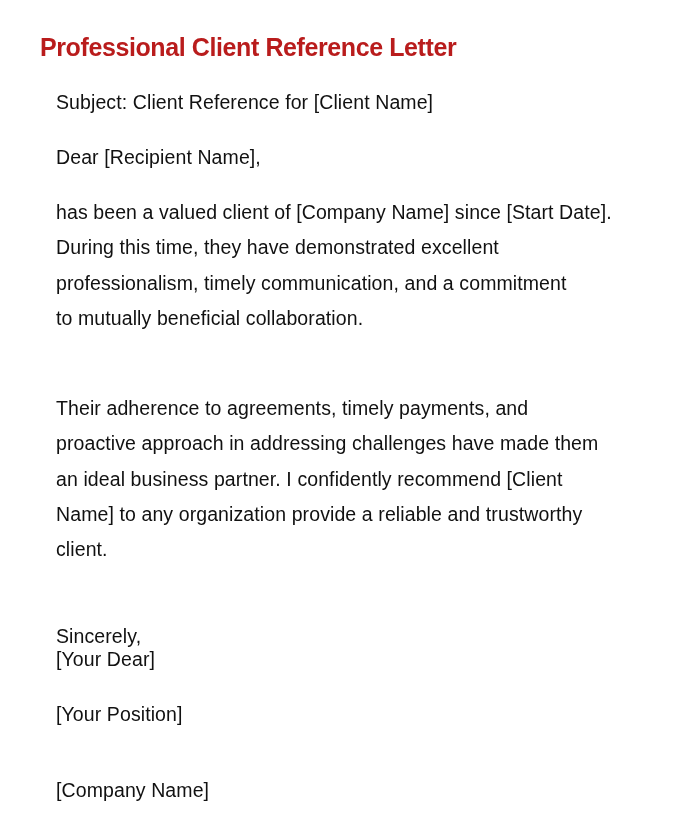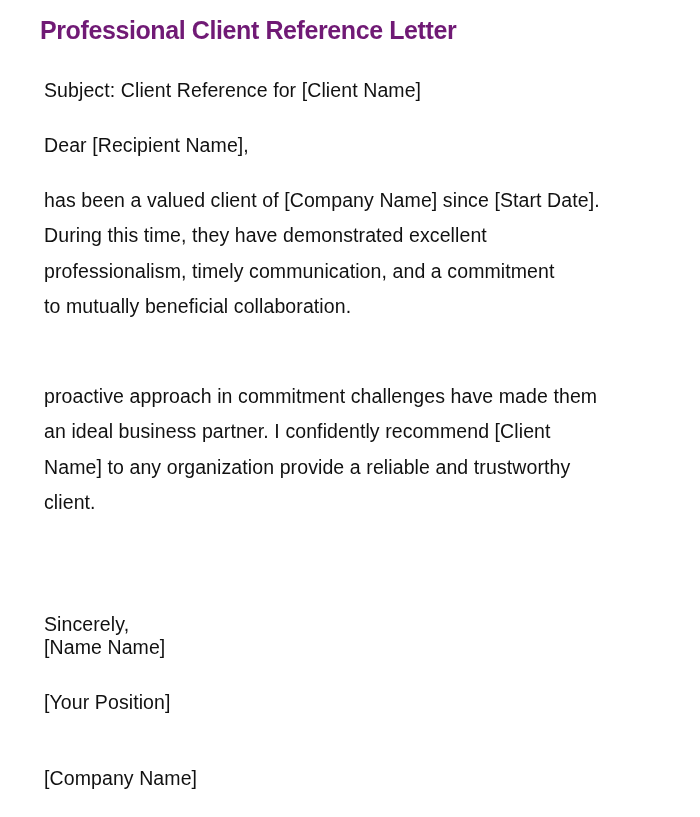--- a/index.html
+++ b/index.html
@@ -1,21 +1,21 @@
 <!DOCTYPE html>
 <html><head>
   <meta charset="utf-8">
   <style>
     html, body { margin: 0; padding: 0; background: #ffffff; }
     body { width: 700px; height: 817px; overflow: hidden; position: relative;
            font-family: "Liberation Sans", sans-serif; color: #111111; }
     .page { position: absolute; left: 40px; top: 0; width: 610px; }
-    .title { position: absolute; top: 16px; left: 0; margin: 0;
-             font-size: 25px; font-weight: bold; letter-spacing: -0.4px; color: #701a75; white-space: nowrap; }
-    .para { position: absolute; left: 0; margin: 4px; font-size: 19.5px; line-height: 35.3px;
+    .title { position: absolute; top: 33px; left: 0; margin: 0;
+             font-size: 25px; font-weight: bold; letter-spacing: -0.4px; color: #b91c1c; white-space: nowrap; }
+    .para { position: absolute; left: 0; margin: 16px; font-size: 19.5px; line-height: 35.3px;
             width: 605px; letter-spacing: 0.1px; }
     .line { display: block; white-space: nowrap; }
   </style>
 </head>
 <body>
 
 <div class="page">
   <h1 class="title">Professional Client Reference Letter</h1>
 
   <p class="para" style="top:69px">Subject: Client Reference for [Client Name]</p>
@@ -23,23 +23,24 @@
   <p class="para" style="top:124px">Dear [Recipient Name],</p>
 
   <p class="para" style="top:179px">
     <span class="line">has been a valued client of [Company Name] since [Start Date].</span>
     <span class="line">During this time, they have demonstrated excellent</span>
     <span class="line">professionalism, timely communication, and a commitment</span>
     <span class="line">to mutually beneficial collaboration.</span>
   </p>
 
   <p class="para" style="top:375px">
-    <span class="line">proactive approach in commitment challenges have made them</span>
+    <span class="line">Their adherence to agreements, timely payments, and</span>
+    <span class="line">proactive approach in addressing challenges have made them</span>
     <span class="line">an ideal business partner. I confidently recommend [Client</span>
     <span class="line">Name] to any organization provide a reliable and trustworthy</span>
     <span class="line">client.</span>
   </p>
 
   <p class="para" style="top:603px">Sincerely,</p>
-  <p class="para" style="top:626px">[Name Name]</p>
+  <p class="para" style="top:626px">[Your Dear]</p>
   <p class="para" style="top:681px">[Your Position]</p>
   <p class="para" style="top:757px">[Company Name]</p>
 </div>
 
 </body></html>

